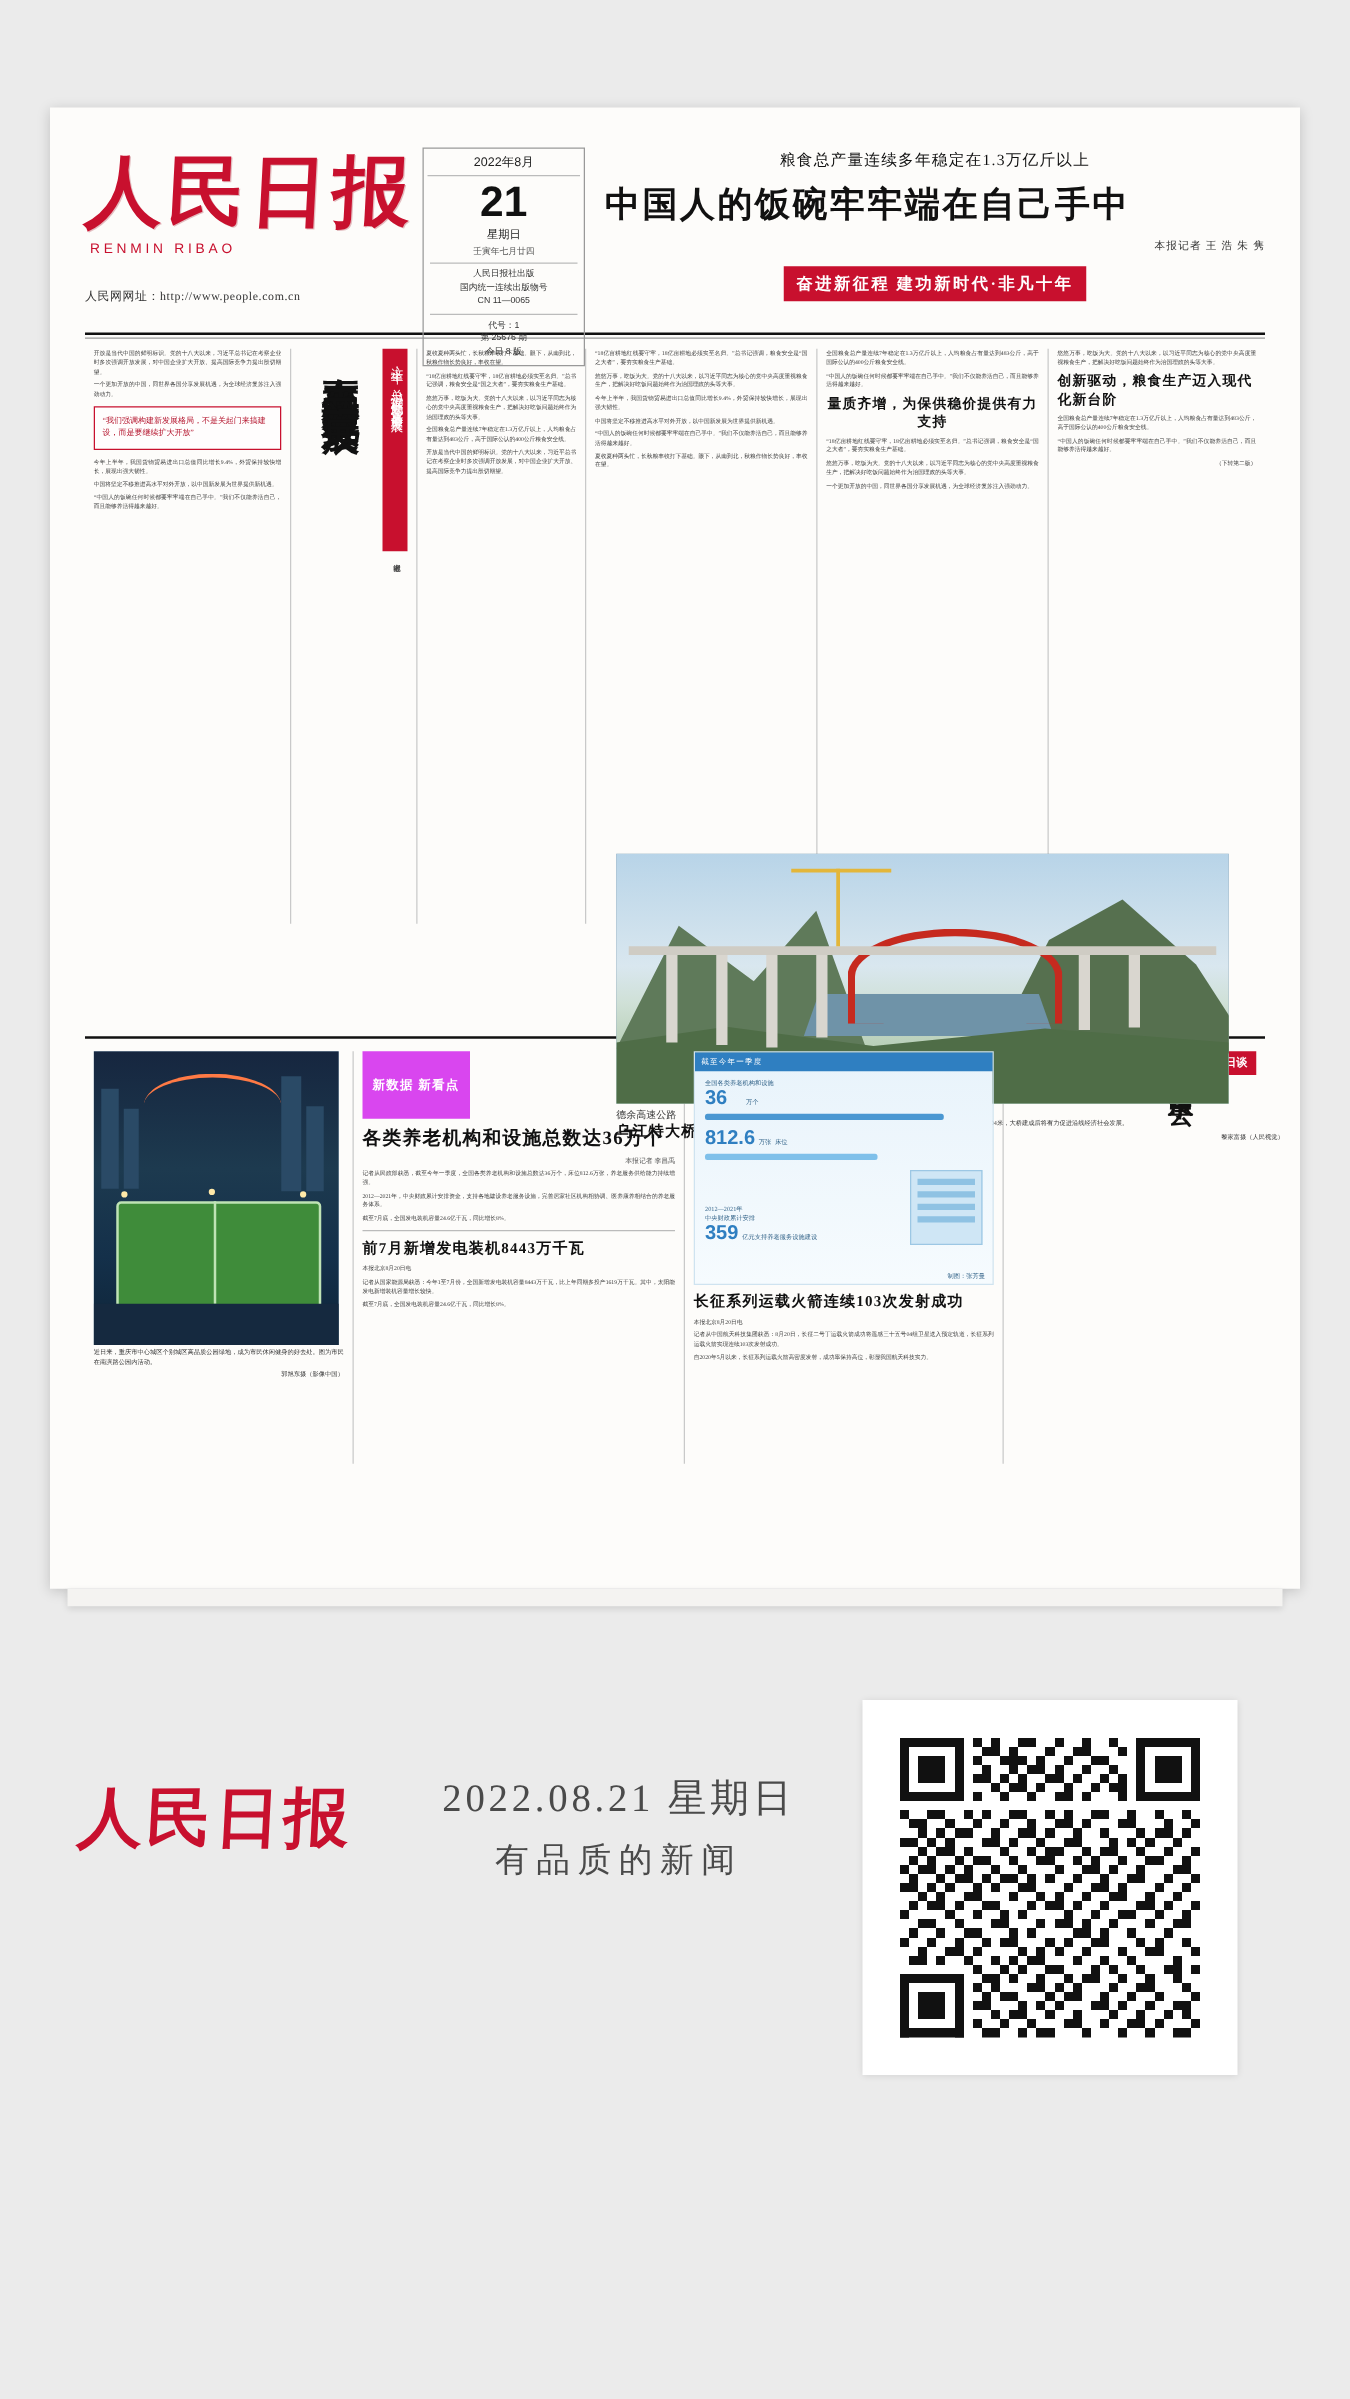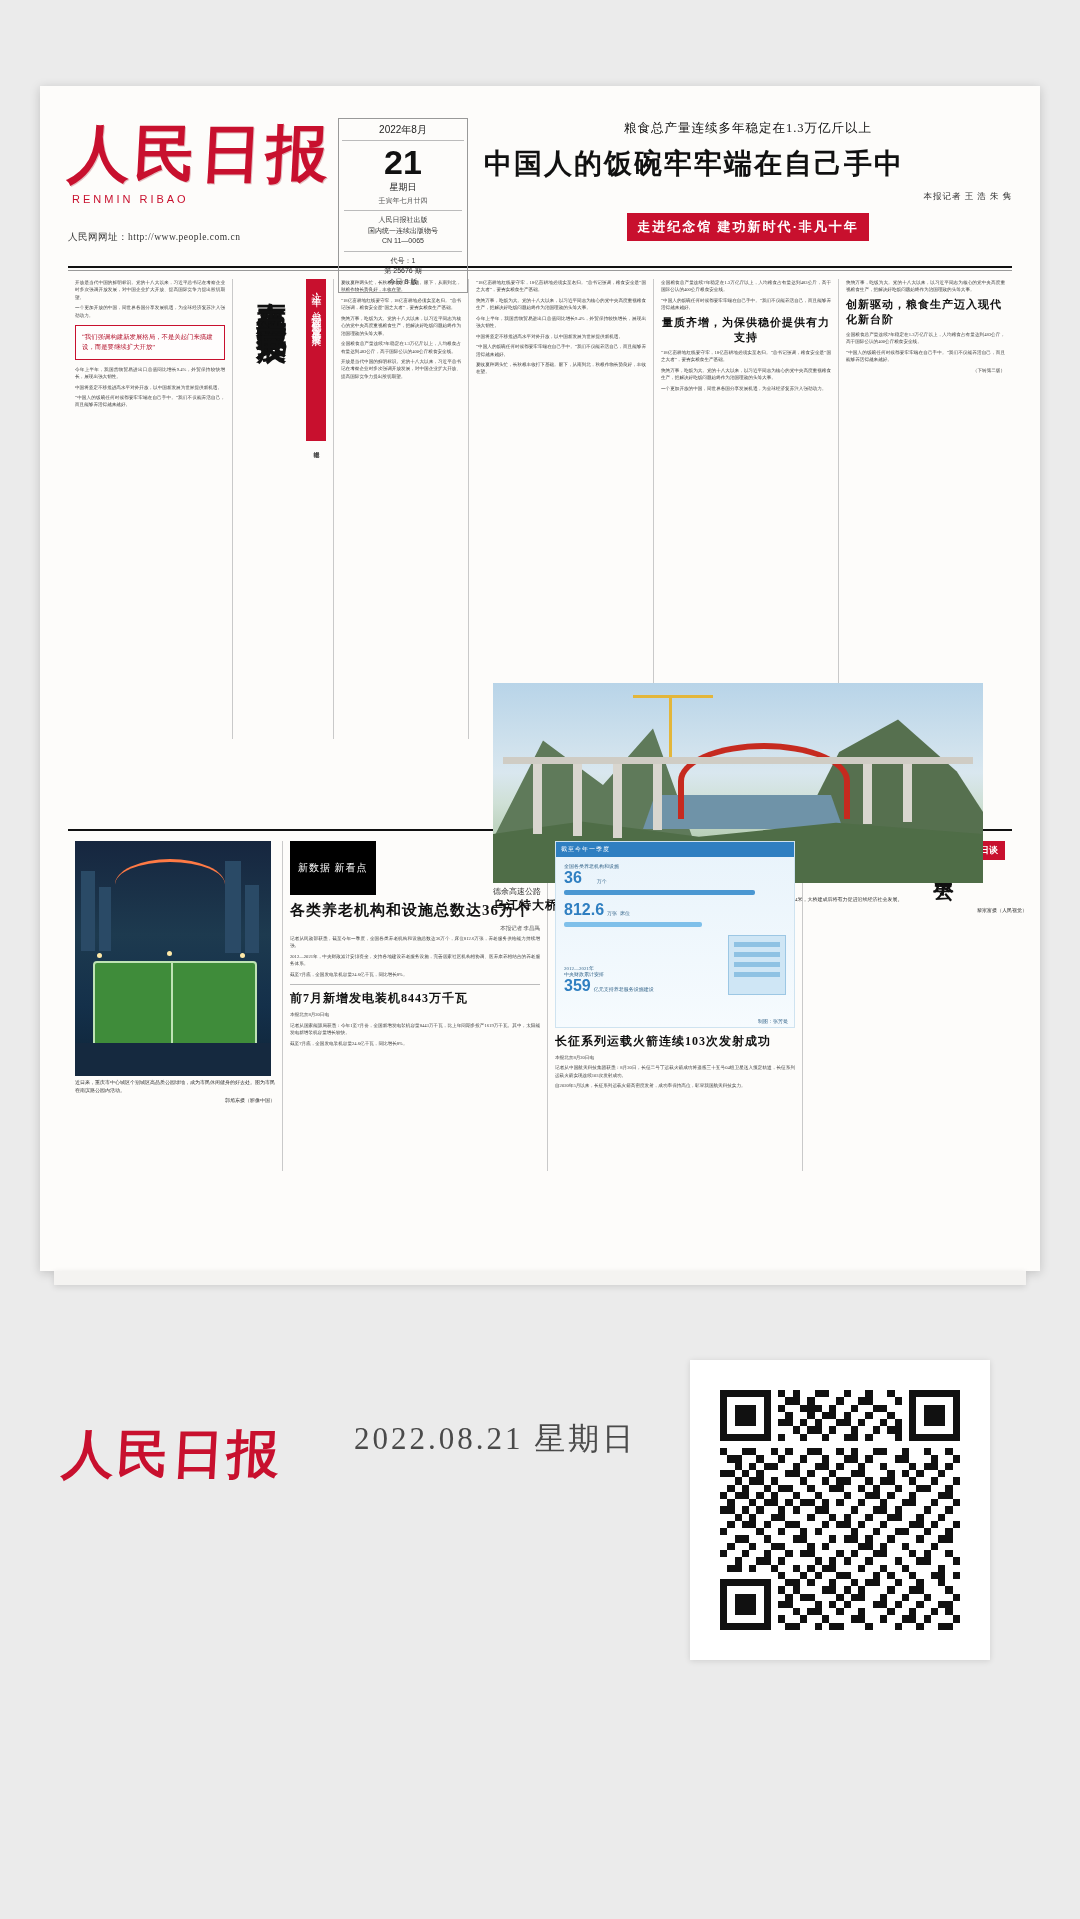--- a/index.html
+++ b/index.html
@@ -123,21 +123,21 @@
 
   
   .night{position:absolute;inset:0;background:linear-gradient(#16263f,#1d3a4f 40%,#14304a 70%,#0e2438 100%);}
   .field{position:absolute;background:#3f8c3a;border:2px solid #bfe3b5;}
   .bldg{position:absolute;background:#2a4a66;}
   .lamp{position:absolute;background:#ffe9a8;border-radius:50%;}
 
   
   .bottom{display:flex;margin-top:10px;height:330px;}
   .bx{padding:0 7px;}
-  .hl-red{background:#000000;color:#fff;font-size:10px;font-weight:normal;padding:20px 8px;display:inline-block;letter-spacing:1px;}
+  .hl-red{background:#d946ef;color:#fff;font-size:10px;font-weight:bold;padding:20px 8px;display:inline-block;letter-spacing:1px;}
   .hl-big{font-size:15px;font-weight:bold;color:#111;letter-spacing:1px;margin:6px 0 5px;}
   .hl-mid{font-size:12px;font-weight:bold;color:#111;letter-spacing:1px;margin:5px 0 4px;}
   .byline{font-size:5.5px;color:#555;text-align:right;margin-bottom:3px;}
 
   
   .info{background:linear-gradient(#e8f3fb,#f6fbfe);border:1px solid #cfe3f0;position:relative;}
   .info-head{background:#2f7fc1;color:#fff;font-size:6px;padding:3px 5px;letter-spacing:1px;}
   .info-num{color:#2f7fc1;font-size:16px;font-weight:bold;font-family:"Liberation Sans",sans-serif;}
   .info-lbl{font-size:5px;color:#35658a;}
   .bar{height:5px;background:#4a97d2;border-radius:2px;}
@@ -206,21 +206,21 @@
           <div class="meta">代号：1</div>
           <div class="meta">第 25676 期</div>
           <div class="meta">今日 8 版</div>
         </div>
 
         <div class="head-right">
           <div class="head-kicker">粮食总产量连续多年稳定在1.3万亿斤以上</div>
           <div class="head-title">中国人的饭碗牢牢端在自己手中</div>
           <div class="head-byline">本报记者 王 浩 朱 隽</div>
           <div class="banner-wrap">
-            <div class="red-banner">走进纪念馆 建功新时代·非凡十年</div>
+            <div class="red-banner">奋进新征程 建功新时代·非凡十年</div>
           </div>
         </div>
       </div>
 
       <div class="rule"></div>
       <div class="rule-thin"></div>
 
       <div class="body">
 
         <div class="col col-a">
@@ -417,20 +417,21 @@
           <div class="vert-tiny">用好红色资源，讲好红色故事，让红色基因渗进血液、浸入心扉，引导广大青少年坚定不移听党话、跟党走。</div>
         </div>
       </div>
 
     </div>
   </div>
 
   <div class="footer"></div>
   <div class="f-logo">人民日报</div>
   <div class="f-date">2022.08.21 星期日</div>
+  <div class="f-slogan">有品质的新闻</div>
 
   <div class="qr-card">
     <svg class="qr" viewBox="0 0 33 33" shape-rendering="crispEdges">
       <rect width="33" height="33" fill="#fff"></rect>
       <g fill="#111">
         <rect x="0" y="0" width="7" height="1"></rect>
           <rect x="0" y="6" width="7" height="1"></rect>
         <rect x="0" y="0" width="1" height="7"></rect>
           <rect x="6" y="0" width="1" height="7"></rect>
         <rect x="2" y="2" width="3" height="3"></rect>

